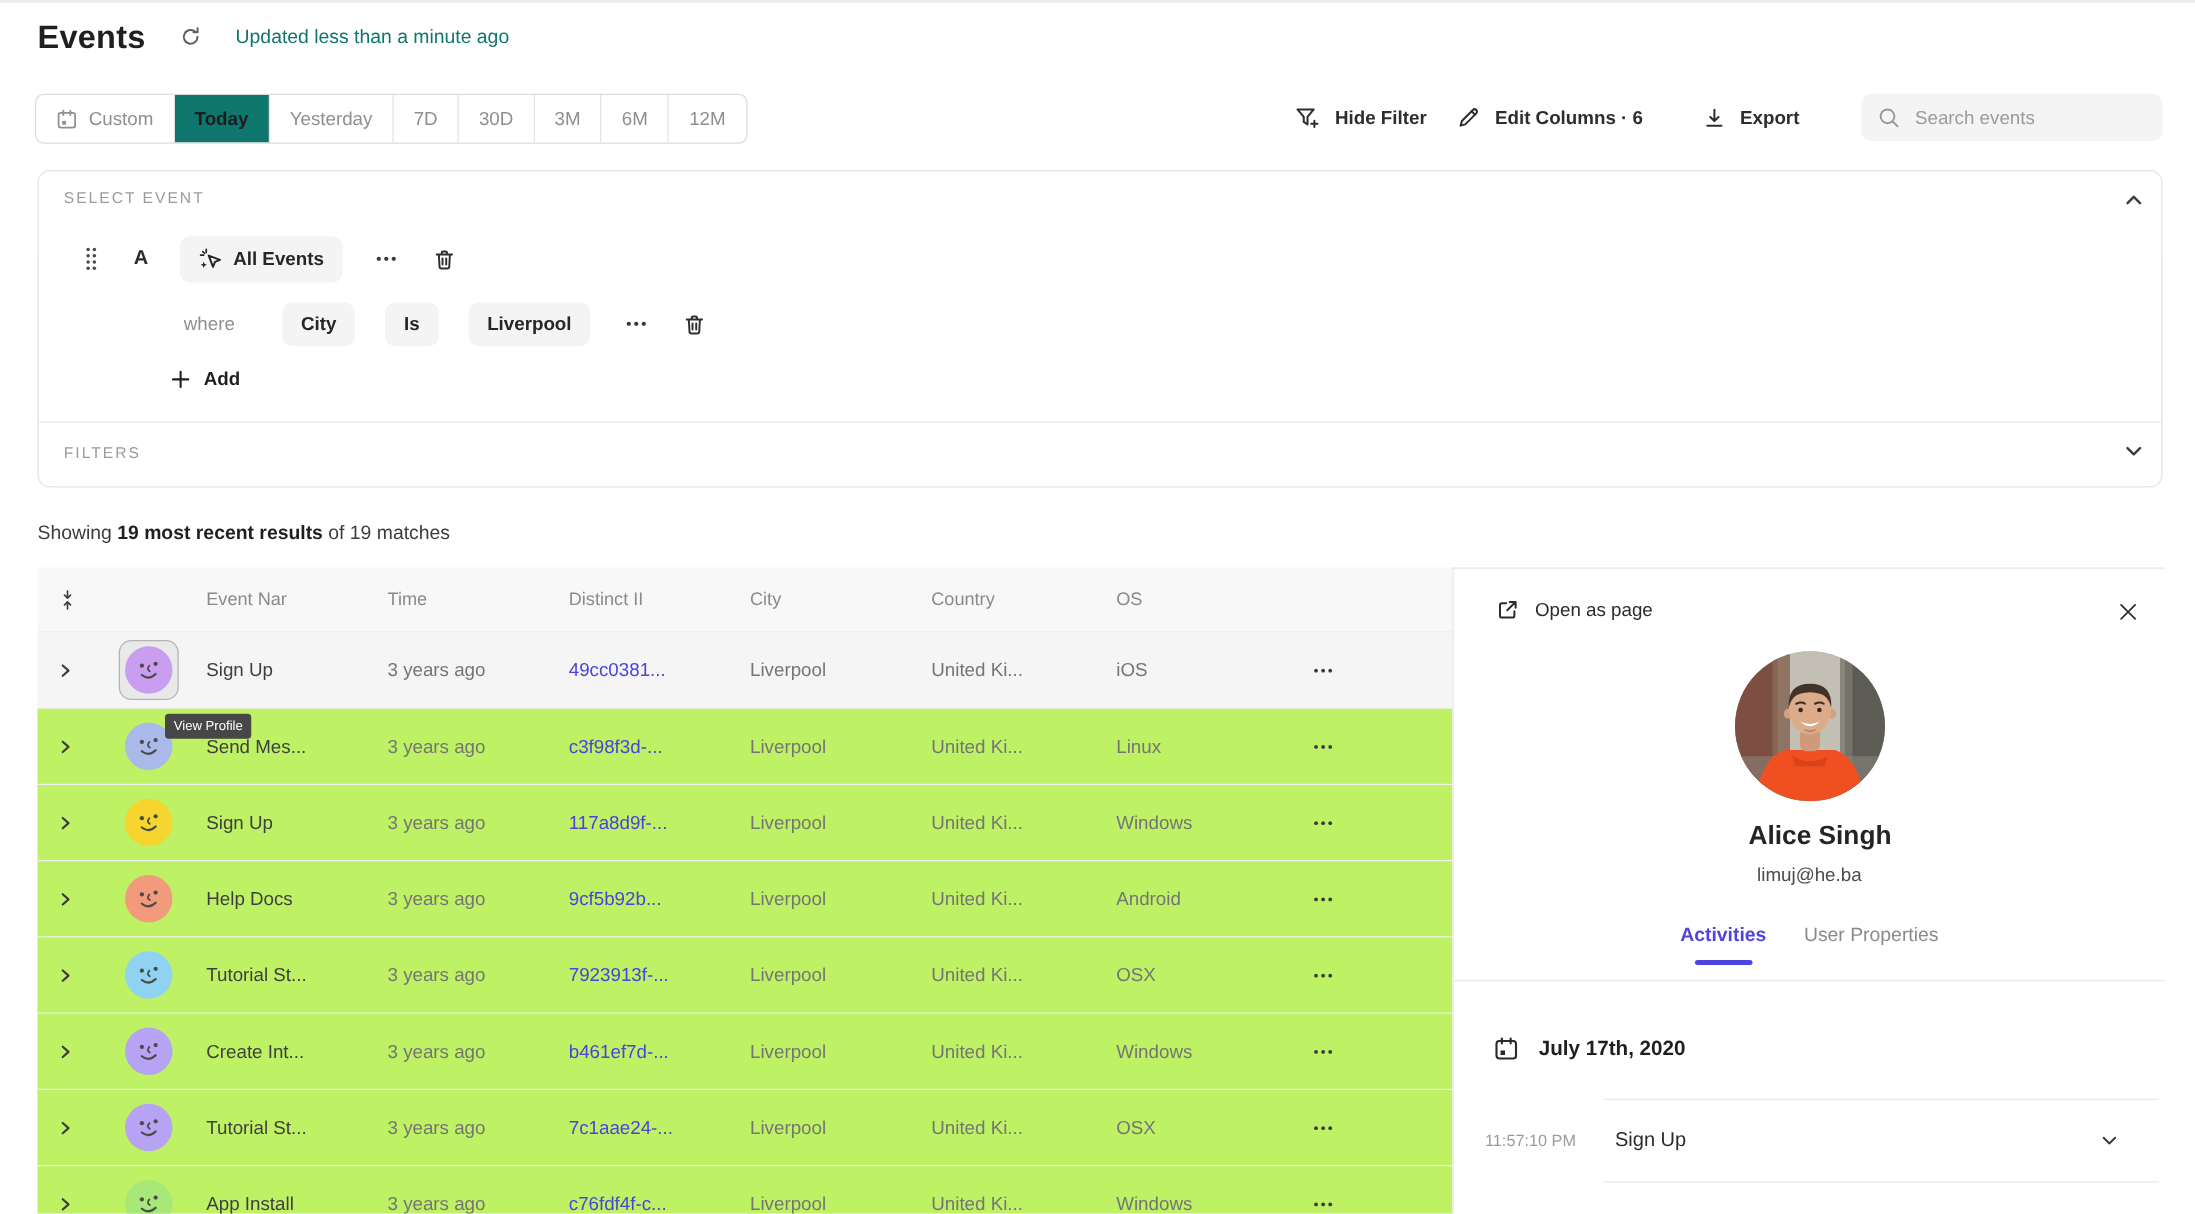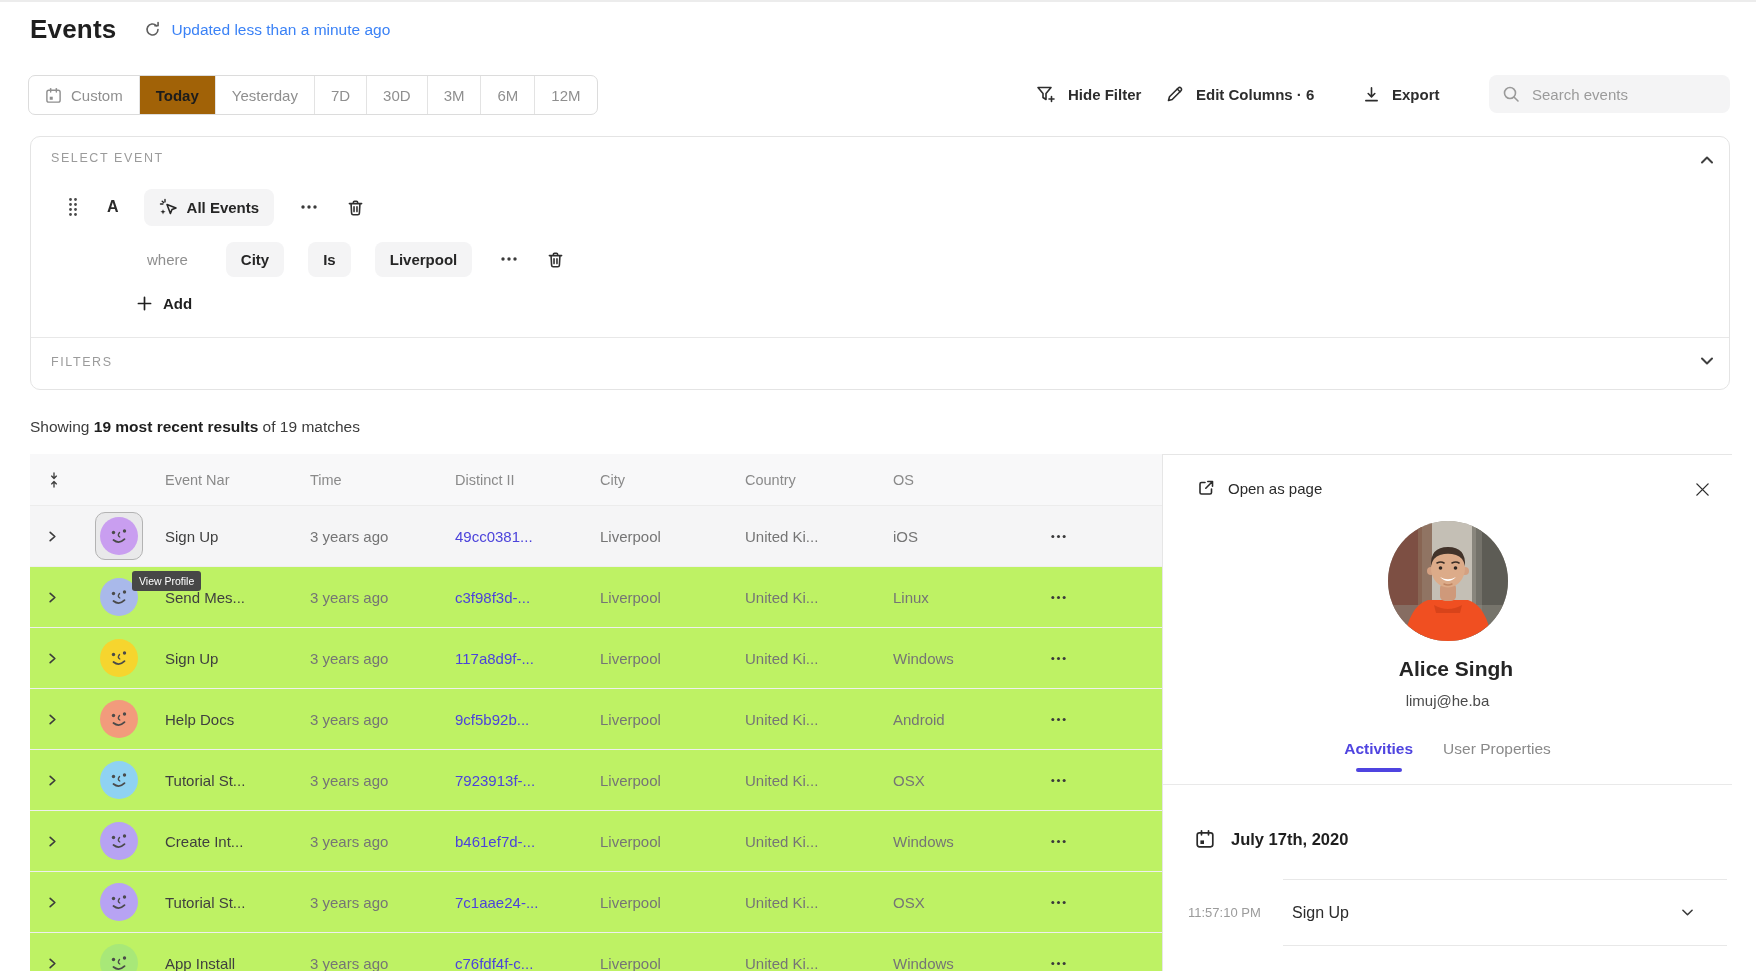--- a/index.html
+++ b/index.html
@@ -4,30 +4,30 @@
 <style>
   html,body{margin:0;padding:0;background:#fff;}
   #app{position:relative;width:1756px;height:971px;background:#fff;overflow:hidden;
        font-family:"Liberation Sans",sans-serif;color:#2f2f2f;border-top:2px solid #ececec;box-sizing:border-box;}
   svg{display:block;}
   .ic{stroke:currentColor;fill:none;stroke-linecap:round;stroke-linejoin:round;}
 
   
   .page-header{position:absolute;left:30px;top:12px;display:flex;align-items:center;}
   .page-title{font-size:26px;font-weight:bold;color:#1f1f1f;letter-spacing:.2px;}
-  .updated{display:flex;align-items:center;gap:10px;margin-left:28px;color:#3b82f6;font-size:15.5px;}
+  .updated{display:flex;align-items:center;gap:27px;margin-left:28px;color:#0f766e;font-size:15.5px;}
   .refresh{color:#5f5f5f;cursor:pointer;}
 
   
   .date-control{position:absolute;left:28px;top:73px;height:38px;display:flex;
     border:1px solid #dcdcdc;border-radius:7px;background:#fff;overflow:hidden;}
   .date-seg{display:flex;align-items:center;gap:9px;padding:0 16px;font-size:15px;color:#8f8f8f;
     border-right:1px solid #e3e3e3;cursor:pointer;white-space:nowrap;}
   .date-seg:last-child{border-right:none;}
-  .date-seg.selected{background:#a16207;color:#1c1c1c;font-weight:bold;}
+  .date-seg.selected{background:#0f766e;color:#1c1c1c;font-weight:bold;}
   .seg-cal{display:none;color:#8f8f8f;}
 
   .action-btn{position:absolute;top:73px;height:38px;display:flex;align-items:center;gap:12px;
     font-size:15px;font-weight:bold;color:#2d2d2d;cursor:pointer;white-space:nowrap;}
   .btn-hide{left:1036px;} .btn-edit{left:1166px;} .btn-export{left:1363px;}
   .search-box{position:absolute;left:1489px;top:73px;width:241px;height:38px;background:#f4f4f5;
     border-radius:8px;display:flex;align-items:center;gap:10px;padding:0 13px;box-sizing:border-box;}
   .search-box input{border:none;background:transparent;outline:none;font-size:15px;color:#333;width:100%;
     font-family:"Liberation Sans",sans-serif;}
   .search-box input::placeholder{color:#9b9b9b;}

